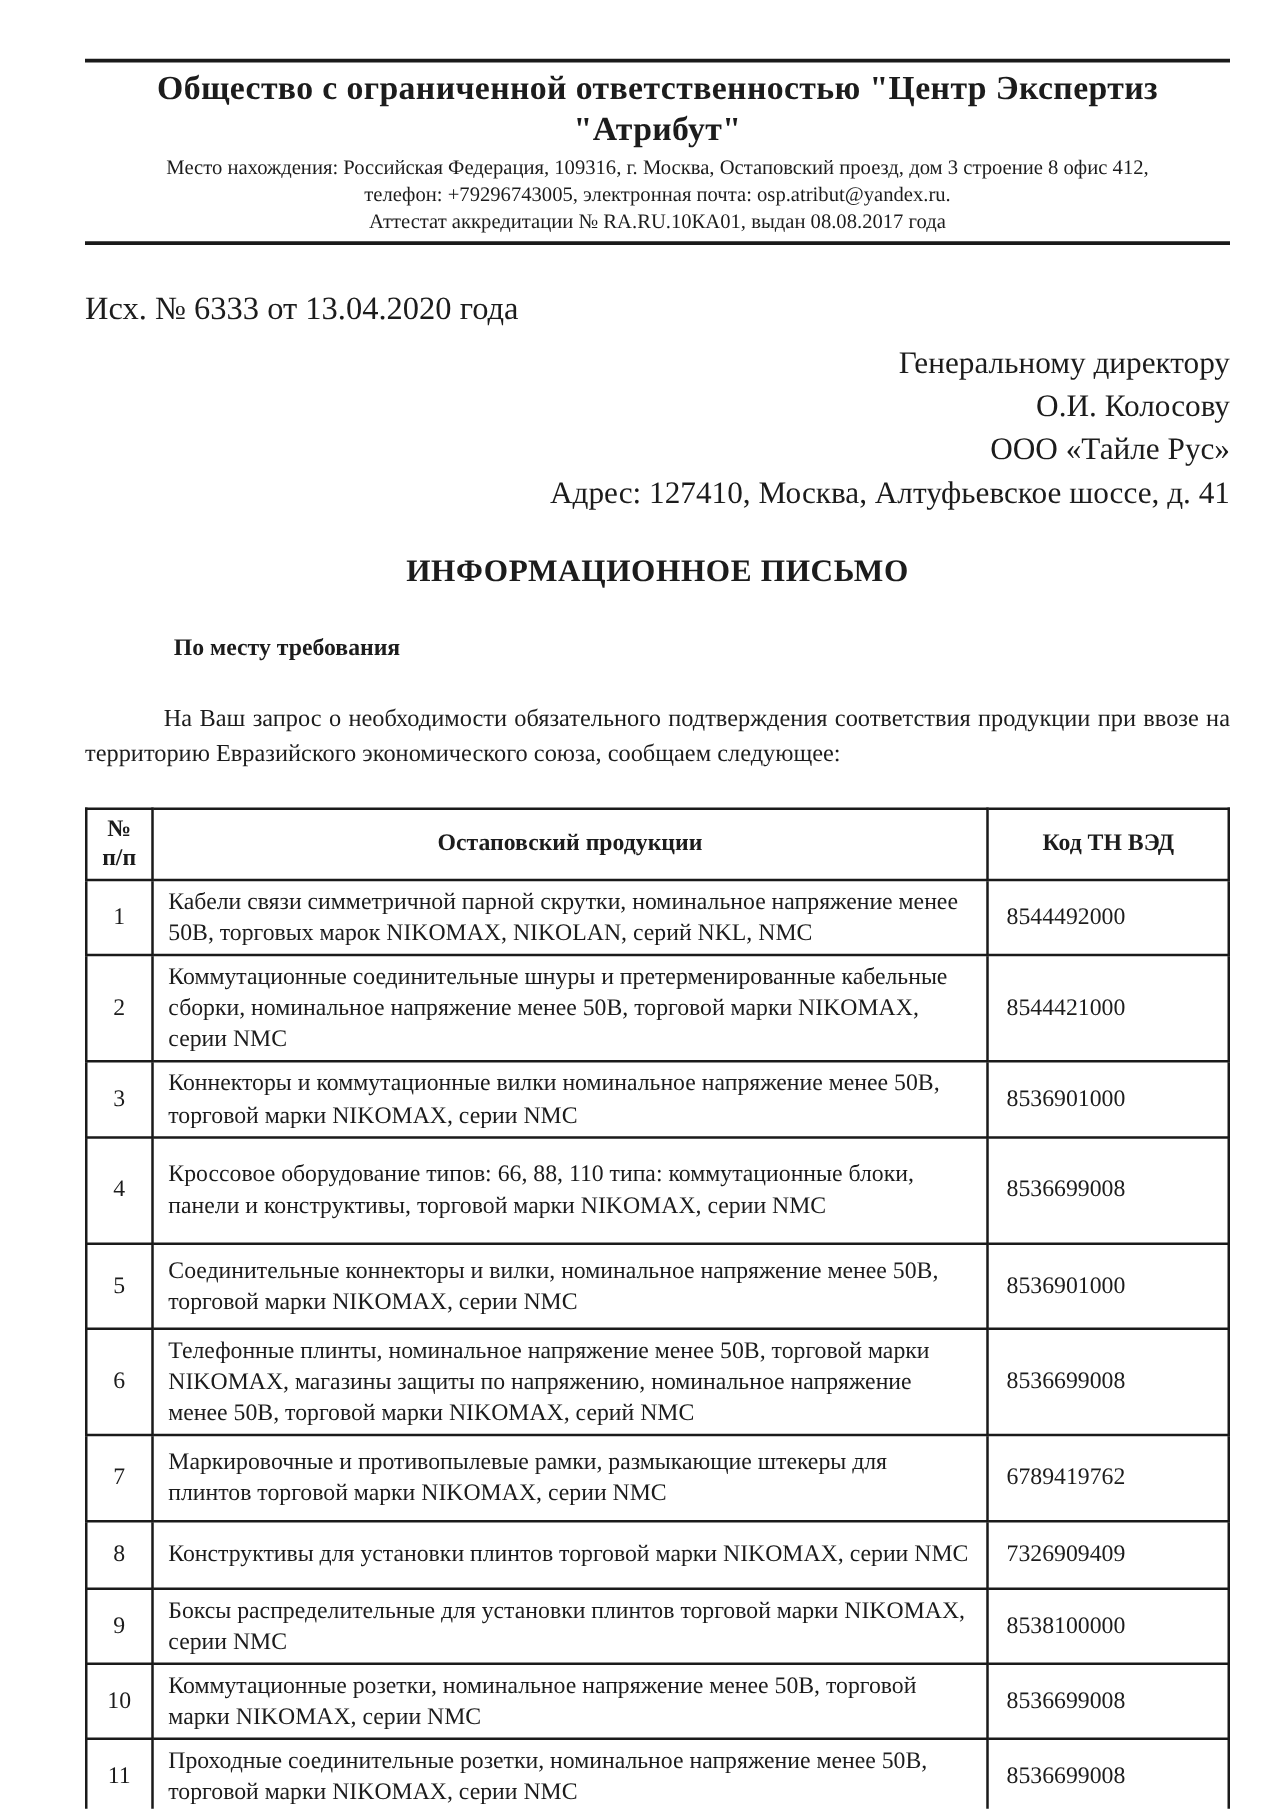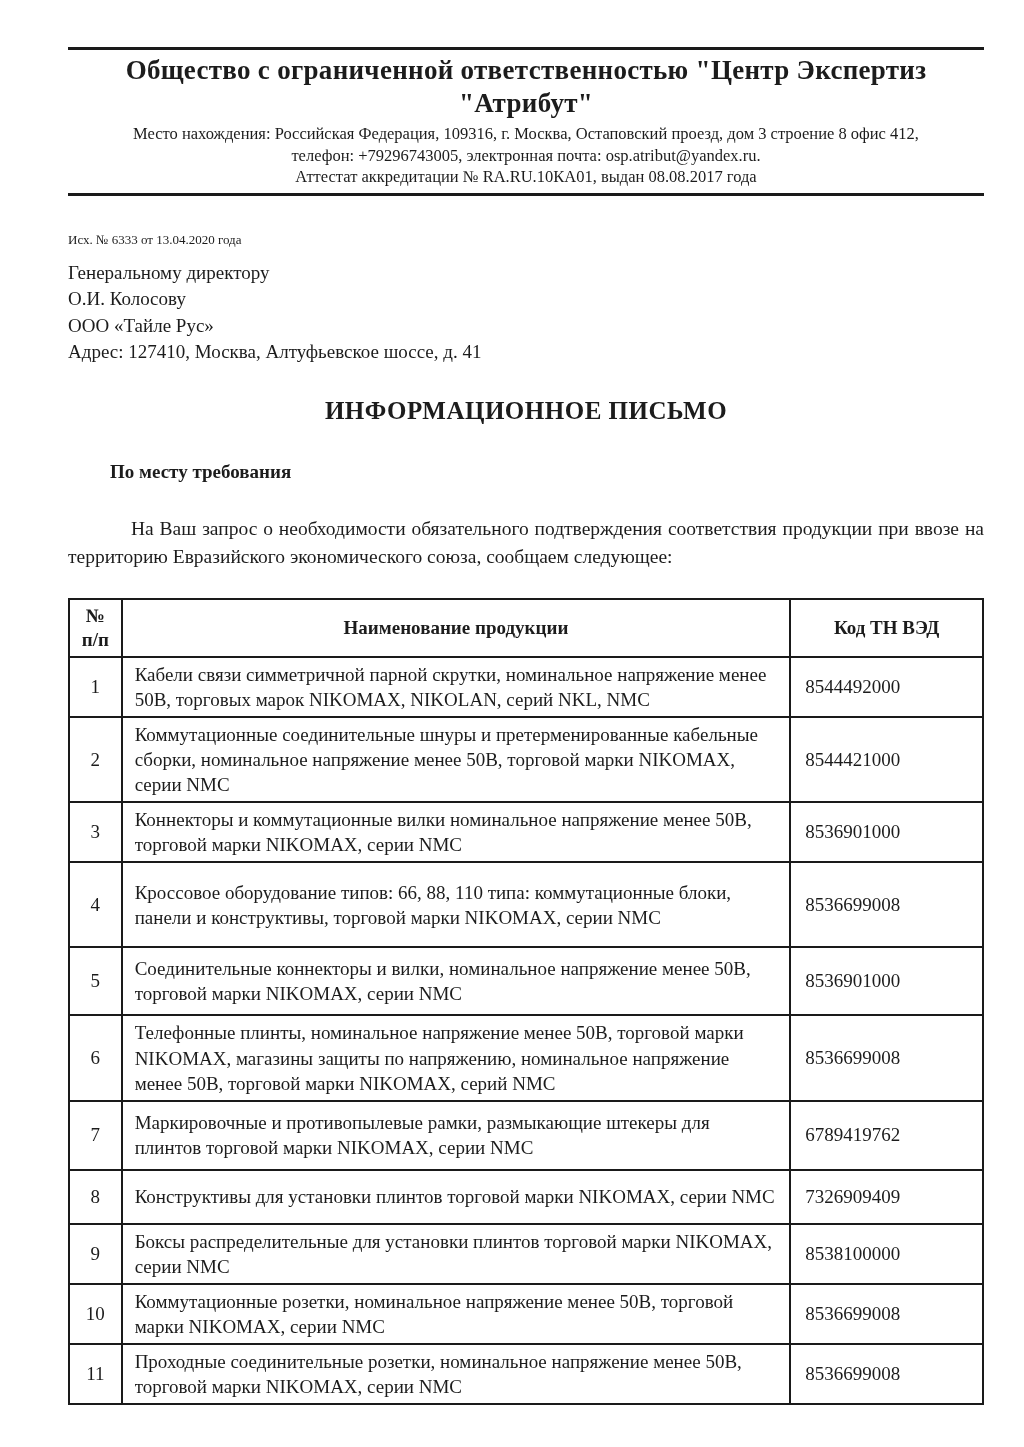--- a/index.html
+++ b/index.html
@@ -32,38 +32,39 @@
     letter-spacing: 0.3px;
   }
   .letterhead-contacts {
     text-align: center;
     font-size: 16.5px;
     line-height: 1.32;
   }
   
   .ref-line {
     margin-top: 36px;
-    font-size: 13px;
+    font-size: 26px;
   }
   .addressee {
     margin-top: 12px;
-    font-size: 19px;
+    text-align: right;
+    font-size: 25px;
     line-height: 1.38;
   }
   
   .doc-title {
     margin-top: 32px;
     text-align: center;
     font-weight: bold;
     font-size: 25px;
     letter-spacing: 0.5px;
   }
   .salutation {
     margin-top: 36px;
-    margin-left: 42px;
+    margin-left: 71px;
     font-weight: bold;
     font-size: 19px;
   }
   .body-paragraph {
     margin-top: 32px;
     font-size: 19.5px;
     line-height: 1.42;
     text-align: justify;
     text-indent: 63px;
   }
@@ -142,21 +143,21 @@
       <col class="c-num">
         <col class="c-name">
         <col class="c-code">
     </colgroup>
     <thead>
       <tr>
         <th>
           <div>№</div>
           <div>п/п</div>
         </th>
-        <th>Наименование продукции</th>
+        <th>Остаповский продукции</th>
         <th>Код ТН ВЭД</th>
       </tr>
     </thead>
     <tbody>
       <tr>
         <td class="cell-num">1</td>
         <td class="cell-name">Кабели связи симметричной парной скрутки, номинальное напряжение менее 50В, торговых марок NIKOMAX, NIKOLAN, серий NKL, NMC</td>
         <td class="cell-code">8544492000</td>
       </tr>
       <tr>

